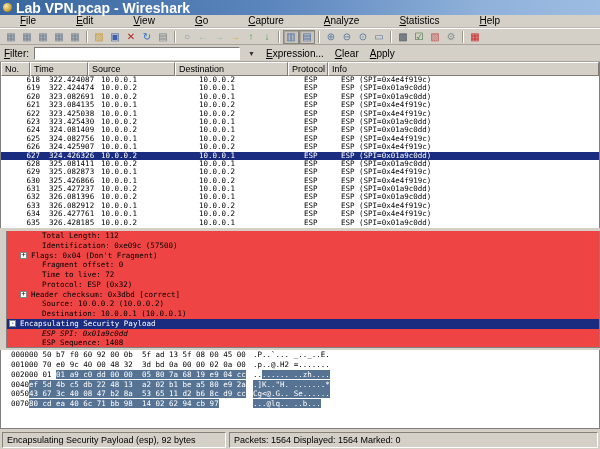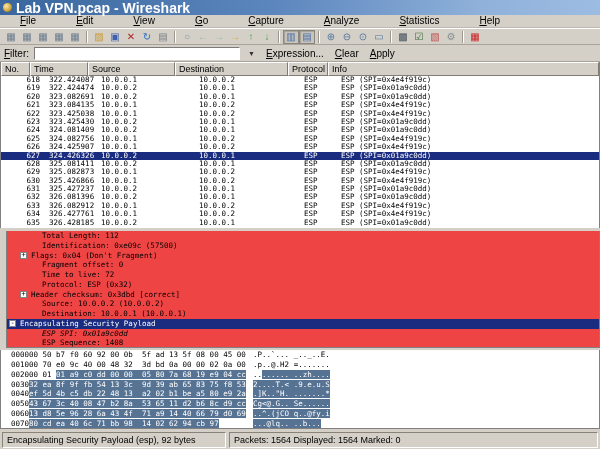--- a/index.html
+++ b/index.html
@@ -463,43 +463,33 @@
       <span class="h-bytes"><span>00 70 e0 9c 40 00 48 32  3d bd 0a 00 00 02 0a 00</span><span class="hl"></span></span>
       <span class="h-ascii"><span>.p..@.H2 =.......</span><span class="hl"></span></span>
     </div>
 
     <div class="hrow">
       <span class="h-off">0020</span>
       <span class="h-bytes"><span>00 01 </span><span class="hl">01 a9 c0 dd 00 00  05 80 7a 68 19 e9 04 cc</span></span>
       <span class="h-ascii"><span>..</span><span class="hl">...... ..zh....</span></span>
     </div>
 
-    <div class="hrow">
-      <span class="h-off">0030</span>
-      <span class="h-bytes"><span></span><span class="hl">32 ea 8f 9f fb 54 13 3c  9d 39 ab 65 83 75 f8 53</span></span>
-      <span class="h-ascii"><span></span><span class="hl">2....T.&lt; .9.e.u.S</span></span>
-    </div>
 
     <div class="hrow">
       <span class="h-off">0040</span>
       <span class="h-bytes"><span></span><span class="hl">ef 5d 4b c5 db 22 48 13  a2 02 b1 be a5 80 e9 2a</span></span>
       <span class="h-ascii"><span></span><span class="hl">.]K.."H. .......*</span></span>
     </div>
 
     <div class="hrow">
       <span class="h-off">0050</span>
       <span class="h-bytes"><span></span><span class="hl">43 67 3c 40 08 47 b2 8a  53 65 11 d2 b6 8c d9 cc</span></span>
       <span class="h-ascii"><span></span><span class="hl">Cg&lt;@.G.. Se......</span></span>
     </div>
 
-    <div class="hrow">
-      <span class="h-off">0060</span>
-      <span class="h-bytes"><span></span><span class="hl">13 d8 5e 96 28 6a 43 4f  71 a9 14 40 66 79 d0 69</span></span>
-      <span class="h-ascii"><span></span><span class="hl">..^.(jCO q..@fy.i</span></span>
-    </div>
 
     <div class="hrow">
       <span class="h-off">0070</span>
       <span class="h-bytes"><span></span><span class="hl">80 cd ea 40 6c 71 bb 98  14 02 62 94 cb 97</span></span>
       <span class="h-ascii"><span></span><span class="hl">...@lq.. ..b...</span></span>
     </div>
   </div>
 
 <div class="statusbar">
   <span class="spanel left">Encapsulating Security Payload (esp), 92 bytes</span>

